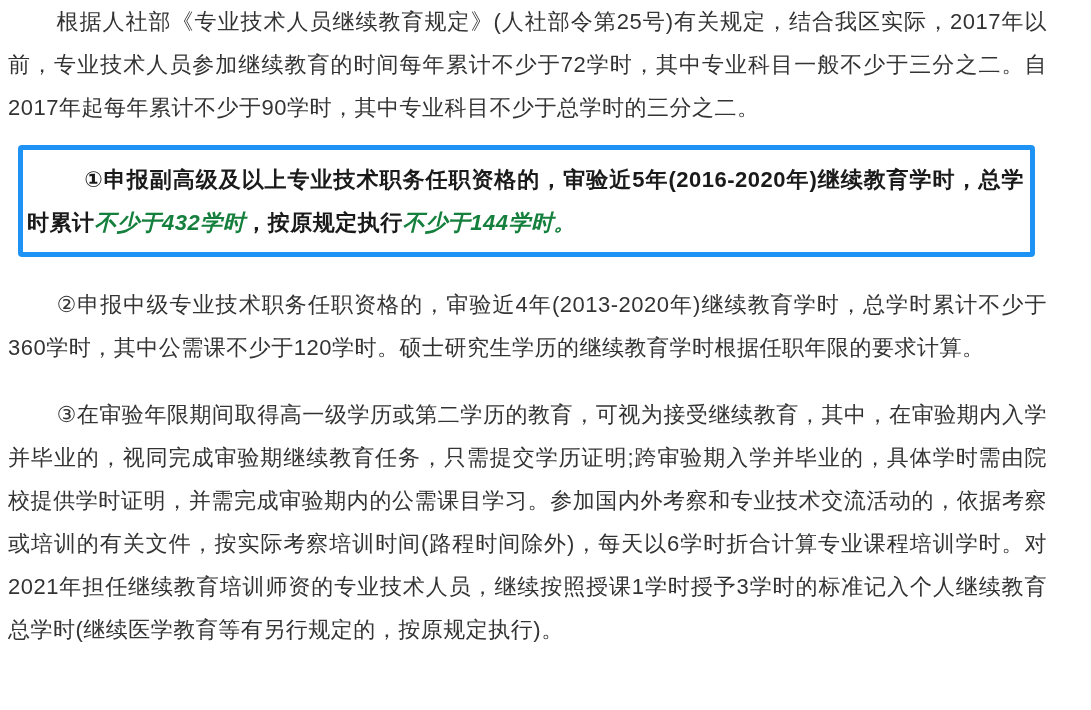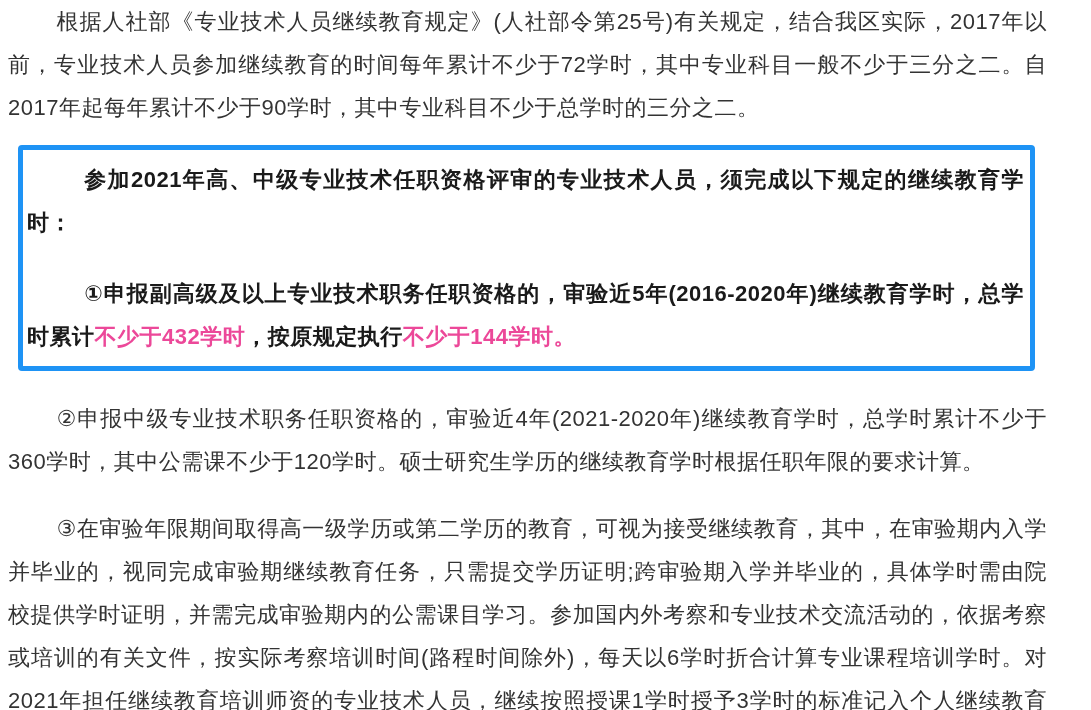--- a/index.html
+++ b/index.html
@@ -39,39 +39,39 @@
   }
   .highlight-box .para {
     text-indent: 2.6em;
     font-weight: bold;
     color: #1a1a1a;
   }
   .highlight-box .para + .para {
     margin-top: 28px;
   }
   .red-em {
-    color: #ec4899;
+    color: #15803d;
     font-weight: bold;
+    font-style: italic;
   }
   .para-item2 {
     margin-top: 26px;
   }
   .para-item3 {
     margin-top: 24px;
   }
 </style>
 </head>
 <body>
 
 <div class="page">
 
   <p class="para para-intro">根据人社部《专业技术人员继续教育规定》(人社部令第25号)有关规定，结合我区实际，2017年以前，专业技术人员参加继续教育的时间每年累计不少于72学时，其中专业科目一般不少于三分之二。自2017年起每年累计不少于90学时，其中专业科目不少于总学时的三分之二。</p>
 
   <div class="highlight-box">
-    <p class="para">参加2021年高、中级专业技术任职资格评审的专业技术人员，须完成以下规定的继续教育学时：</p>
     <p class="para"><span>①申报副高级及以上专业技术职务任职资格的，审验近5年(2016-2020年)继续教育学时，总学时累计</span><span class="red-em">不少于432学时</span><span>，按原规定执行</span><span class="red-em">不少于144学时。</span></p>
   </div>
 
-  <p class="para para-item2">②申报中级专业技术职务任职资格的，审验近4年(2021-2020年)继续教育学时，总学时累计不少于360学时，其中公需课不少于120学时。硕士研究生学历的继续教育学时根据任职年限的要求计算。</p>
+  <p class="para para-item2">②申报中级专业技术职务任职资格的，审验近4年(2013-2020年)继续教育学时，总学时累计不少于360学时，其中公需课不少于120学时。硕士研究生学历的继续教育学时根据任职年限的要求计算。</p>
 
   <p class="para para-item3">③在审验年限期间取得高一级学历或第二学历的教育，可视为接受继续教育，其中，在审验期内入学并毕业的，视同完成审验期继续教育任务，只需提交学历证明;跨审验期入学并毕业的，具体学时需由院校提供学时证明，并需完成审验期内的公需课目学习。参加国内外考察和专业技术交流活动的，依据考察或培训的有关文件，按实际考察培训时间(路程时间除外)，每天以6学时折合计算专业课程培训学时。对2021年担任继续教育培训师资的专业技术人员，继续按照授课1学时授予3学时的标准记入个人继续教育总学时(继续医学教育等有另行规定的，按原规定执行)。</p>
 
 </div>
 
 </body></html>

